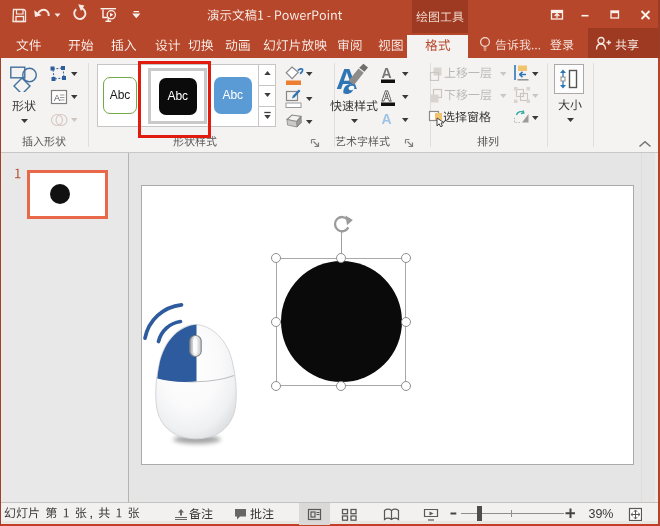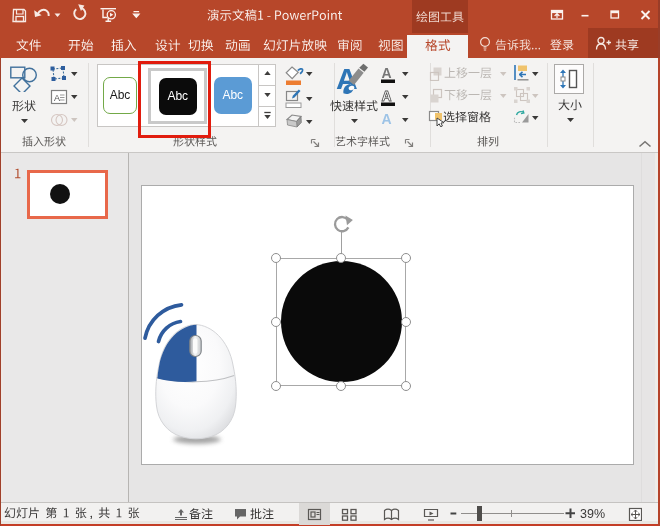--- a/index.html
+++ b/index.html
@@ -421,21 +421,21 @@
 </svg>
 <svg class="abs" style="left:450px;top:511.5px" width="8" height="4">
       <path d="M0.5 1.5 h5.8" stroke="#444" stroke-width="2"></path>
     </svg>
 <div class="abs" style="left:461px;top:513px;width:103px;height:1px;background:#908E8C"></div>
 <div class="abs" style="left:510.5px;top:510px;width:1px;height:7px;background:#908E8C"></div>
 <div class="abs" style="left:477px;top:506px;width:5px;height:14.5px;background:#4F4D4B"></div>
 <svg class="abs" style="left:565px;top:508px" width="11" height="11">
       <path d="M5.5 0.5 v9.5 M0.5 5.25 h9.5" stroke="#444" stroke-width="2"></path>
     </svg>
-<div class="abs" style="left:580px;top:506.5px;width:33.5px;height:14px;font-size:12.5px;color:#3A3938;">39%</div>
+<div class="abs" style="left:580px;top:506.5px;width:33.5px;height:14px;font-size:12.5px;color:#3A3938;text-align:right">39%</div>
 <svg class="abs" style="left:627.5px;top:506.5px" width="14" height="14">
 <rect x="1.5" y="1.5" width="12" height="12" fill="#fff" stroke="#5A5855" stroke-width="1.2"></rect>
 <path d="M7.5 3 v9 M3 7.5 h9 M7.5 3 l-1.6 1.8 M7.5 3 l1.6 1.8 M7.5 12 l-1.6-1.8 M7.5 12 l1.6-1.8 M3 7.5 l1.8-1.6 M3 7.5 l1.8 1.6 M12 7.5 l-1.8-1.6 M12 7.5 l-1.8 1.6" stroke="#5A5855" stroke-width="1" fill="none"></path>
 </svg>
 <div class="abs" style="left:0;top:58px;width:1px;height:468px;background:#A0402A"></div>
 <div class="abs" style="left:1px;top:153px;width:1.5px;height:349px;background:#EFE9E6"></div>
 <div class="abs" style="left:658px;top:0;width:2px;height:58px;background:#993D28"></div>
 <div class="abs" style="left:658px;top:58px;width:2px;height:468px;background:#B5432A"></div>
 </div>
 </body></html>

